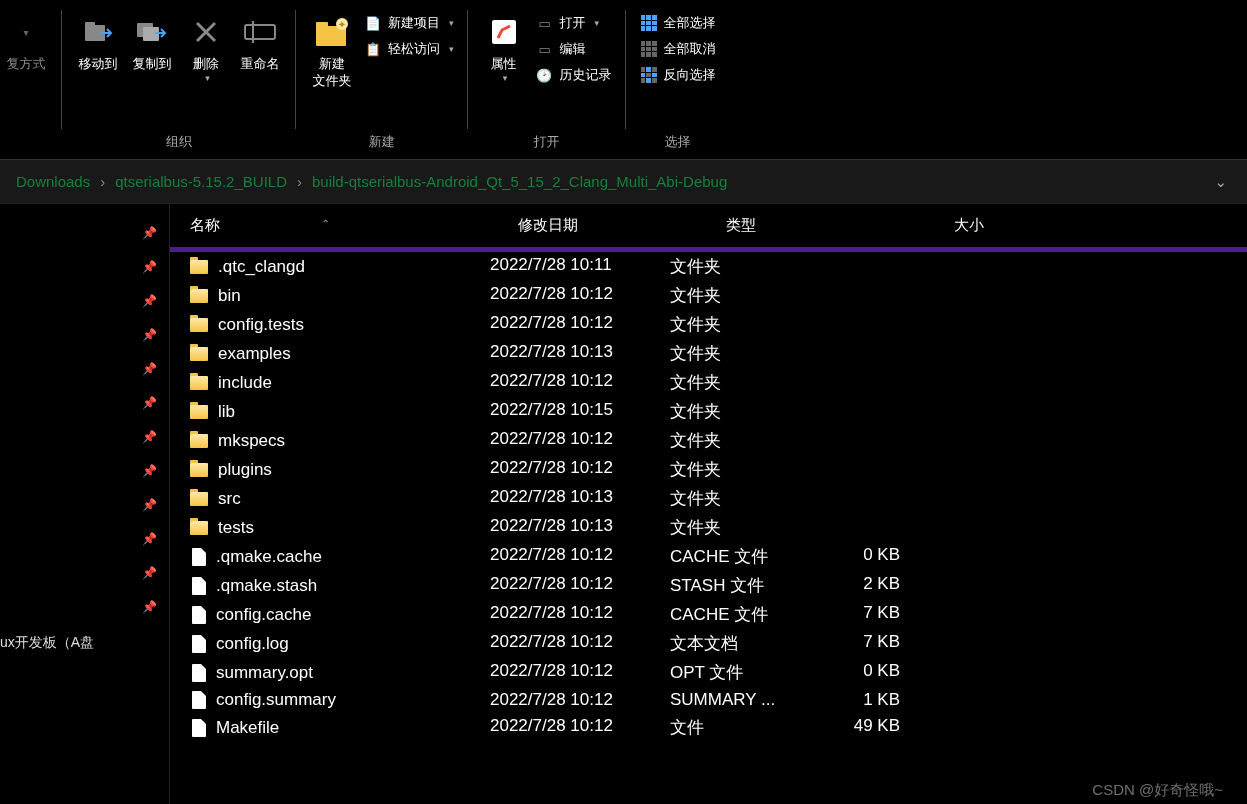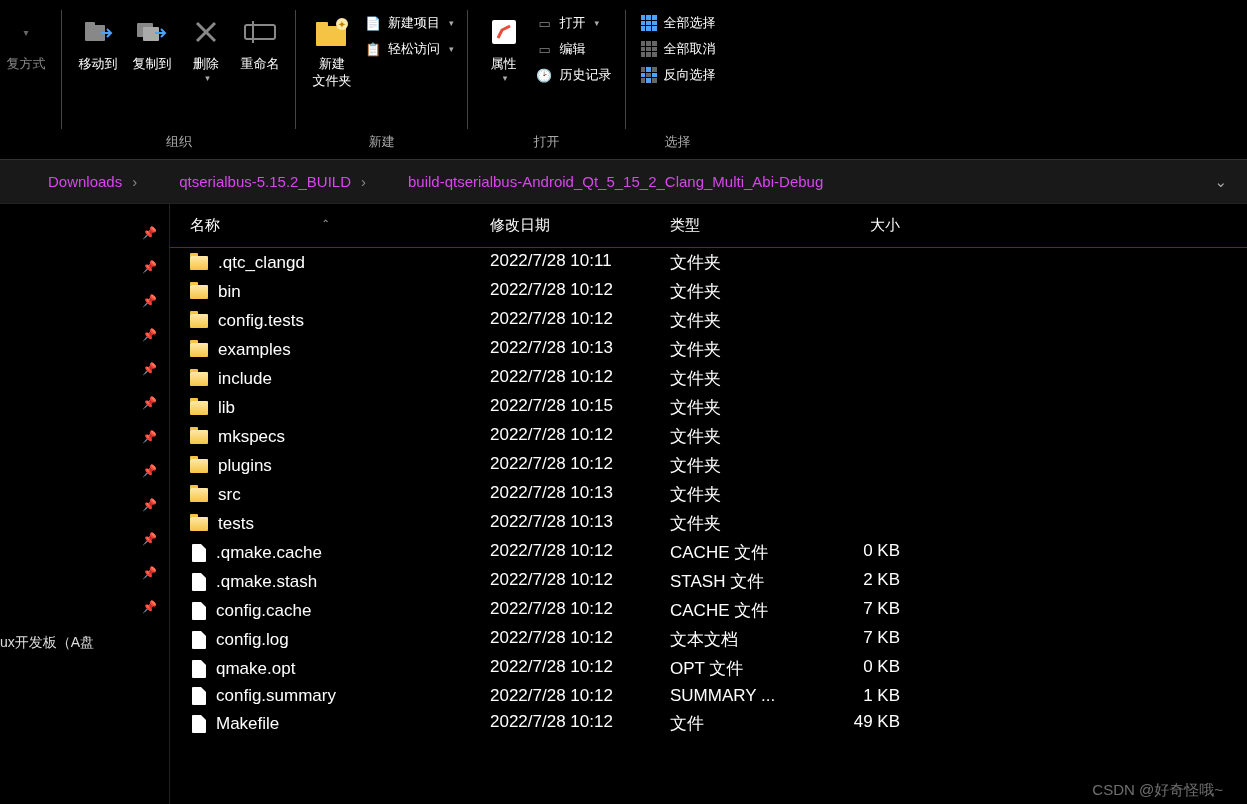--- a/index.html
+++ b/index.html
@@ -13,31 +13,31 @@
 .ribbon-btn-large { display: flex; flex-direction: column; align-items: center; padding: 4px 6px; cursor: pointer; font-size: 13px; }
 .ribbon-btn-large .icon-box { width: 40px; height: 40px; display: flex; align-items: center; justify-content: center; margin-bottom: 4px; }
 .ribbon-btn-large span.lbl { text-align: center; line-height: 1.3; }
 .ribbon-small-list { display: flex; flex-direction: column; gap: 4px; padding-top: 4px; }
 .ribbon-small { display: flex; align-items: center; gap: 6px; font-size: 13px; padding: 2px 4px; cursor: pointer; }
 .ribbon-small .sicon { width: 18px; height: 18px; display: inline-flex; align-items: center; justify-content: center; }
 .group-label { text-align: center; font-size: 13px; color: #aaa; padding: 6px 0 8px 0; font-family: Liberation Serif, serif; }
 .dropdown-arrow { font-size: 9px; margin-left: 3px; color: #aaa; }
 
 .breadcrumb-bar { height: 44px; background: #191919; display: flex; align-items: center; padding: 0 12px; font-size: 15px; border-bottom: 1px solid #222; }
-.breadcrumb-bar .bc-item { color: #d946ef; padding: 0 4px; cursor: pointer; margin-left: 32px; }
+.breadcrumb-bar .bc-item { color: #15803d; padding: 0 4px; cursor: pointer; }
 .breadcrumb-bar .bc-sep { color: #888; padding: 0 6px; }
 .breadcrumb-bar .bc-drop { margin-left: auto; color: #aaa; cursor: pointer; padding: 0 8px; }
 
 .main { display: flex; height: calc(100% - 204px); }
 .sidebar { width: 170px; background: #000; border-right: 1px solid #222; padding-top: 12px; }
 .sidebar-item { display: flex; align-items: center; justify-content: flex-end; padding: 10px 12px; font-size: 14px; color: #ddd; cursor: pointer; gap: 8px; }
 .sidebar-item .pin { color: #888; font-size: 12px; }
 
 .files { flex: 1; background: #000; overflow-y: auto; }
-.file-header { display: flex; padding: 12px 0; border-bottom: 1px solid #4c1d95; font-size: 15px; color: #fff; position: sticky; top: 0; background: #000; }
+.file-header { display: flex; padding: 12px 0; border-bottom: 5px solid #4c1d95; font-size: 15px; color: #fff; position: sticky; top: 0; background: #000; gap: 28px; }
 .col-name { width: 320px; padding-left: 20px; position: relative; }
 .col-date { width: 180px; }
 .col-type { width: 150px; }
 .col-size { width: 100px; text-align: right; padding-right: 20px; }
 .sort-ind { position: absolute; right: 160px; top: 2px; font-size: 10px; color: #aaa; }
 
 .file-row { display: flex; padding: 3px 0; font-size: 17px; cursor: pointer; }
 .file-row .col-name { display: flex; align-items: center; gap: 10px; }
 .folder-icon { width: 18px; height: 14px; background: linear-gradient(#ffe9a8, #f5c445); border-radius: 1px; position: relative; flex-shrink: 0; }
 .folder-icon::before { content: ''; position: absolute; top: -3px; left: 0; width: 8px; height: 3px; background: #f5c445; border-radius: 1px 1px 0 0; }
@@ -416,21 +416,21 @@
             <span class="file-icon"></span>
             <span>config.log</span>
           </div>
           <div class="col-date">2022/7/28 10:12</div>
           <div class="col-type">文本文档</div>
           <div class="col-size">7 KB</div>
         </div>
         <div class="file-row">
           <div class="col-name">
             <span class="file-icon"></span>
-            <span>qmake.opt</span>
+            <span>summary.opt</span>
           </div>
           <div class="col-date">2022/7/28 10:12</div>
           <div class="col-type">OPT 文件</div>
           <div class="col-size">0 KB</div>
         </div>
         <div class="file-row">
           <div class="col-name">
             <span class="file-icon"></span>
             <span>config.summary</span>
           </div>

